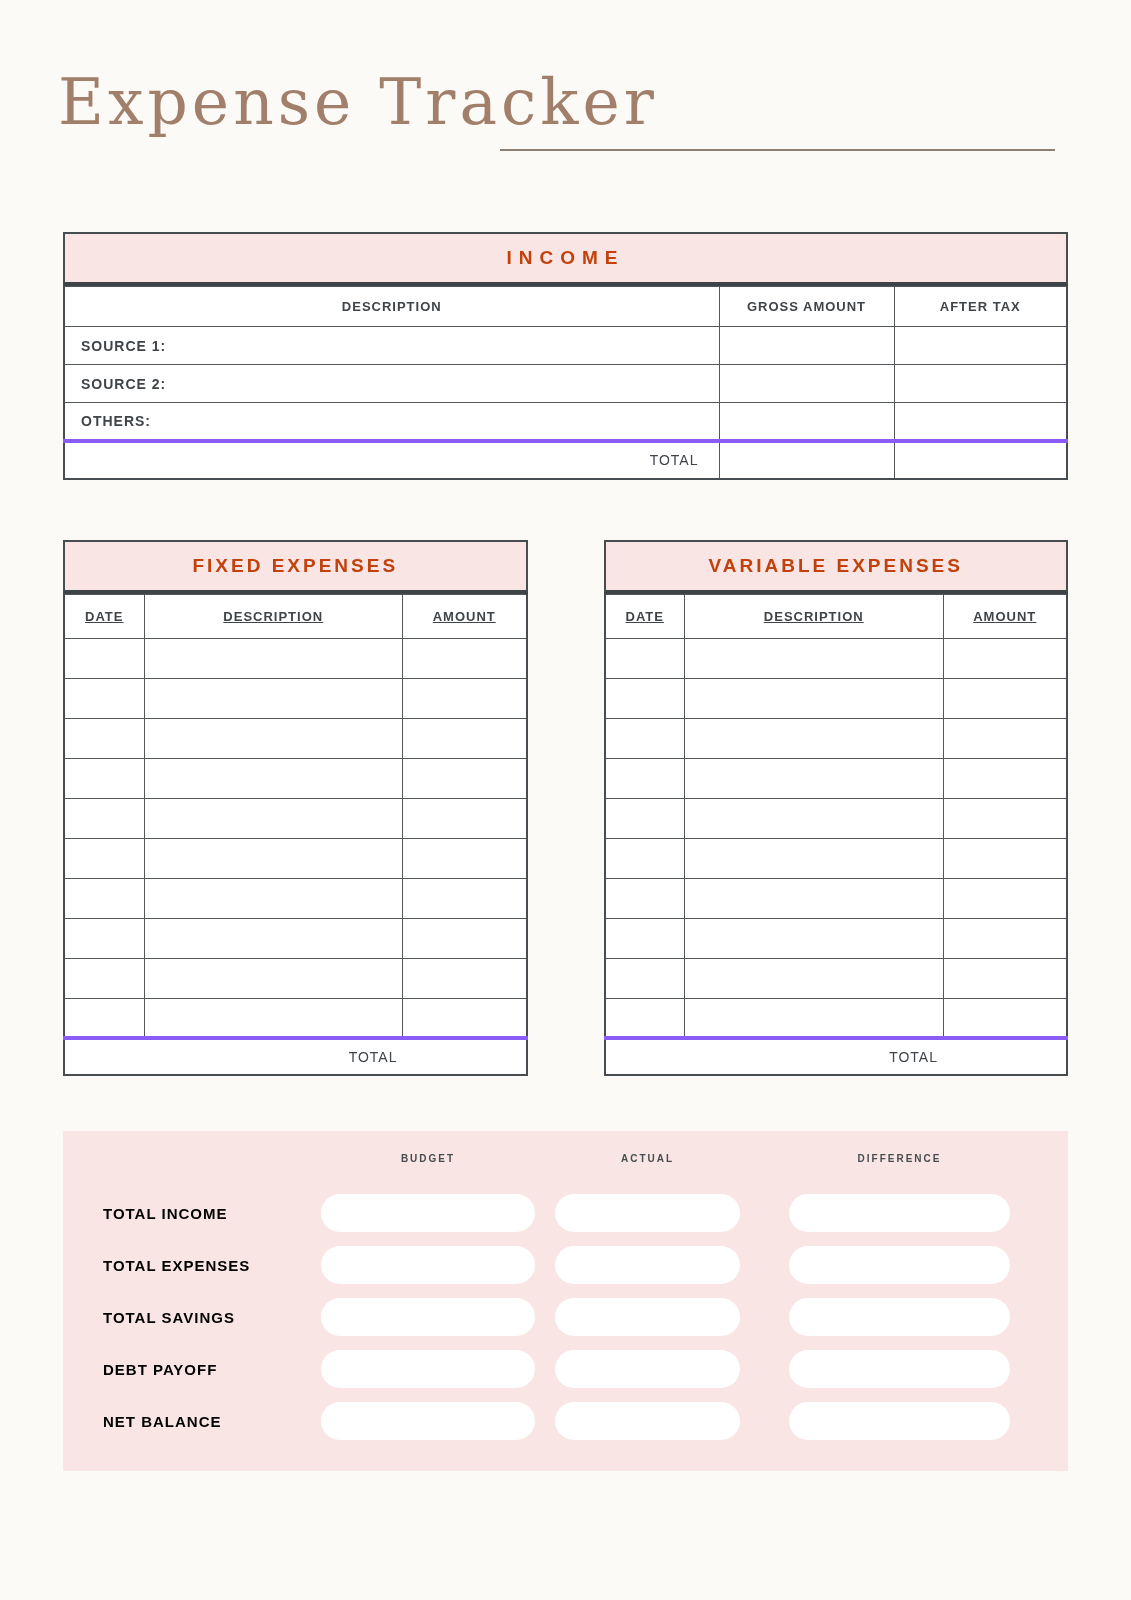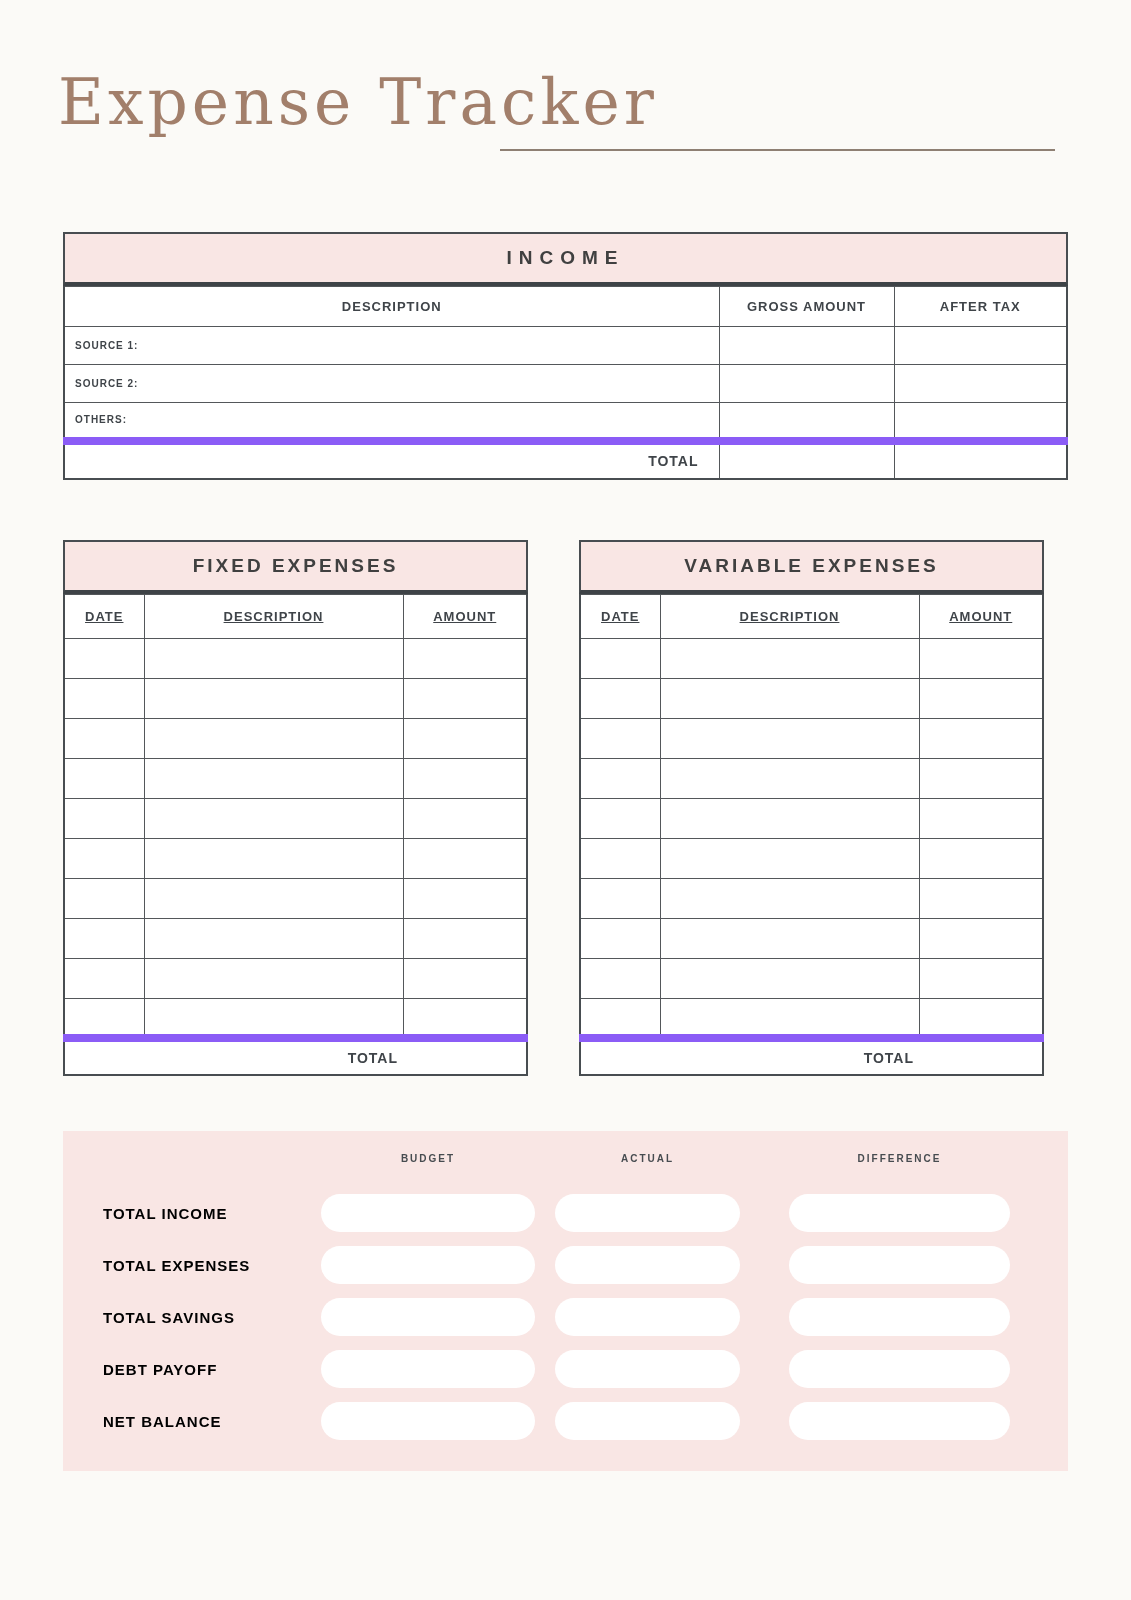--- a/index.html
+++ b/index.html
@@ -35,47 +35,47 @@
     color:#3c434c;
   }
 
   
   .panel-title {
     background:#f9e6e4;
     border:2px solid #484d51;
     border-bottom:4px solid #3e4347;
     text-align:center;
     font-size:19px; font-weight:600; letter-spacing:7px;
-    color:#404040;
+    color:#c2410c;
     height:54px; line-height:48px;
   }
   table { border-collapse:collapse; width:100%; table-layout:fixed; background:#ffffff; }
   table { border:2px solid #484d51; border-top:none; }
   th, td { border:1px solid #53575a; }
   th {
     font-size:13px; font-weight:600; letter-spacing:1px;
     color:#3f4449; text-align:center;
   }
   .total-row td {
-    border-top:8px solid #8b5cf6;
-    font-size:14px; font-weight:700; letter-spacing:1px; color:#3f4449;
+    border-top:4px solid #8b5cf6;
+    font-size:14px; font-weight:400; letter-spacing:1px; color:#3f4449;
   }
 
   
   .income-section { margin:0 63px; }
   .income-table th { height:40px; }
   .income-table td { height:38px; }
   .income-table .row-label {
-    font-size:10px; font-weight:600; letter-spacing:1px;
-    color:#3f4449; padding-left:10px; text-align:left;margin-top:16px;
+    font-size:14px; font-weight:600; letter-spacing:1px;
+    color:#3f4449; padding-left:16px; text-align:left;margin-top:16px;
   }
   .income-table .total-row td:first-child { text-align:right; padding-right:20px; height:37px; }
 
   
-  .expenses-row { display:flex; gap:51px; margin:60px 63px 0;border-radius:16px; }
+  .expenses-row { display:flex; gap:76px; margin:60px 63px 0;border-radius:16px; }
   .expense-panel { width:465px; }
   .expense-panel .panel-title { letter-spacing:3px; height:54px; }
   .expense-table th { height:44px;text-decoration:underline; }
   .expense-table td { height:40px; }
   .expense-table .total-row td {
     text-align:right; padding-right:128px; height:37px;
   }
 
   
   .summary {

